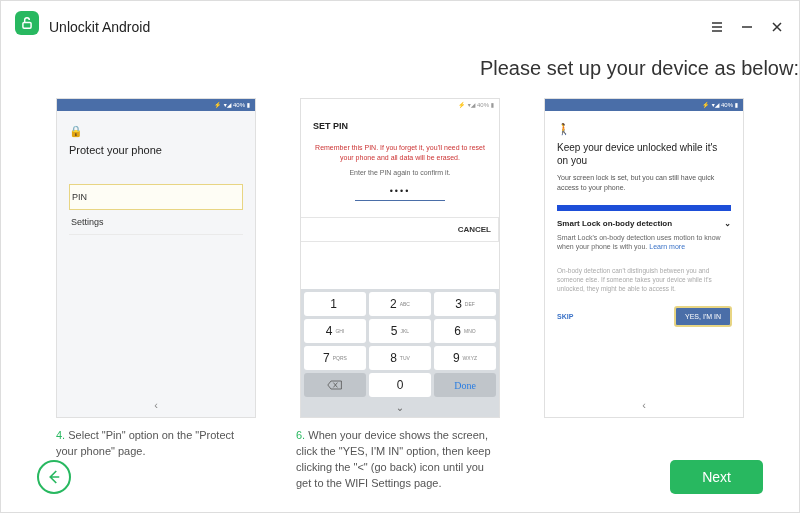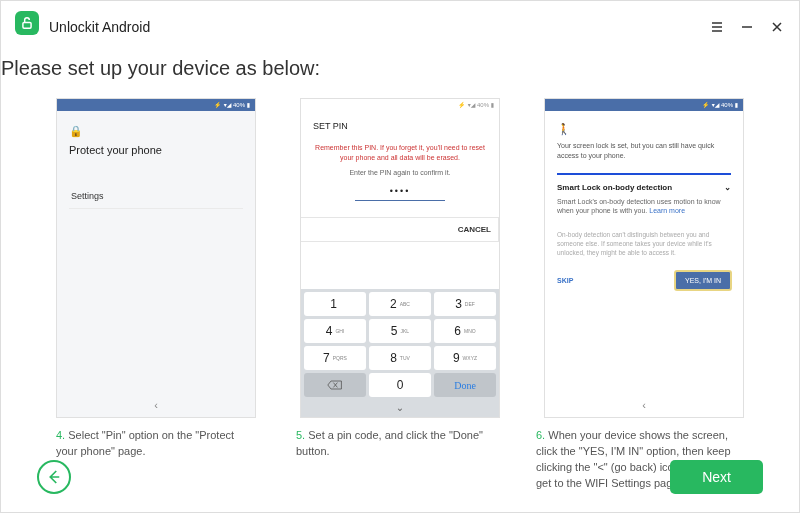--- a/index.html
+++ b/index.html
@@ -5,58 +5,58 @@
 * { margin: 0; padding: 0; box-sizing: border-box; }
 body { width: 800px; height: 513px; background: #fff; font-family: -apple-system, BlinkMacSystemFont, "Segoe UI", Arial, sans-serif; position: relative; border: 1px solid #ddd; }
 
 .titlebar { display: flex; align-items: flex-end; padding: 10px 14px; }
 .app-logo { width: 24px; height: 24px; background: #28b860; border-radius: 6px; display: flex; align-items: center; justify-content: center; margin-right: 10px; }
 .app-logo svg { width: 14px; height: 14px; }
 .app-title { font-size: 14px; color: #222; font-weight: 500; flex: 1; }
 .win-controls { display: flex; gap: 14px; align-items: center; }
 .win-btn { width: 16px; height: 16px; display: flex; align-items: center; justify-content: center; cursor: pointer; color: #333; }
 
-.page-title { text-align: left; font-size: 20px; color: #333; font-weight: 400; margin: 12px 0 18px; }
+.page-title { text-align: right; font-size: 20px; color: #333; font-weight: 400; margin: 12px 0 18px; }
 
 .mocks { display: flex; justify-content: space-between; padding: 0 55px; gap: 40px; }
 .phone { width: 200px; height: 320px; background: #f5f6f8; border: 1px solid #e0e0e0; position: relative; font-size: 8px; color: #444; overflow: hidden; }
 .statusbar { height: 12px; background: #4a6ea8; color: #fff; font-size: 6px; text-align: right; padding: 2px 5px; }
 .statusbar.white { background: #fff; color: #999; }
 
 
 .p1-body { padding: 14px 12px; }
 .p1-lockicon { color: #4a6ea8; font-size: 11px; margin-bottom: 6px; }
 .p1-title { font-size: 11px; color: #222; margin-bottom: 28px; }
 .p1-item { font-size: 9px; color: #333; padding: 7px 2px; border-bottom: 1px solid #eaeaea; }
 .p1-item.sel { border: 1px solid #e8d583; background: #fefdf5; }
 .p1-back { position: absolute; bottom: 6px; left: 0; right: 0; text-align: center; font-size: 11px; color: #888; }
 
 
-.p2-header { padding: 10px 12px 4px; font-size: 9px; font-weight: normal; color: #222; background: #fff; }
+.p2-header { padding: 10px 12px 4px; font-size: 9px; font-weight: bold; color: #222; background: #fff; }
 .p2-body { background: #fff; padding: 8px 14px; text-align: center; }
 .p2-warn { font-size: 7px; color: #c33; line-height: 1.4; margin-bottom: 6px; }
 .p2-sub { font-size: 7px; color: #666; margin-bottom: 10px; }
 .p2-dots { font-size: 9px; color: #222; letter-spacing: 2px; padding-bottom: 4px; border-bottom: 1px solid #4a6ea8; width: 90px; margin: 0 auto 8px; }
 .p2-btns { display: flex; border-top: 1px solid #e5e5e5; border-bottom: 1px solid #e5e5e5; }
 .p2-btn { flex: 1; text-align: right; font-size: 8px; padding: 7px; color: #333; font-weight: bold; }
 .p2-btn:first-child { border-right: 1px solid #e5e5e5; }
 .keypad { background: #d8dce0; display: grid; grid-template-columns: repeat(3,1fr); gap: 3px; padding: 3px; position: absolute; bottom: 0; left: 0; right: 0; }
 .key { background: #fff; border-radius: 3px; height: 24px; display: flex; align-items: center; justify-content: center; gap: 3px; }
 .key .num { font-size: 12px; color: #222; }
 .key .let { font-size: 5px; color: #888; }
 .key.dark { background: #c0c5ca; font-family: Liberation Serif, serif; }
 .key.done { color: #2a7de1; font-size: 10px; }
 .key.drop { font-size: 10px; color: #666; }
 
 
 .p3-body { padding: 12px 12px; background: #fff; height: 100%; position: relative; }
 .p3-icon { color: #4a6ea8; font-size: 11px; margin-bottom: 5px; }
 .p3-title { font-size: 10px; color: #222; line-height: 1.3; margin-bottom: 6px; }
 .p3-sub { font-size: 7px; color: #555; line-height: 1.4; margin-bottom: 12px; }
-.p3-sec { border-top: 2px solid #1d4ed8; padding-top: 8px; }
+.p3-sec { border-top: 6px solid #1d4ed8; padding-top: 8px; }
 .p3-sechead { display: flex; justify-content: space-between; font-size: 8px; font-weight: bold; color: #222; margin-bottom: 5px; }
 .p3-sectext { font-size: 7px; color: #666; line-height: 1.4; }
 .p3-link { color: #3a72c7; }
 .p3-note { font-size: 6.5px; color: #aaa; margin-top: 14px; line-height: 1.4; }
 .p3-actions { display: flex; justify-content: space-between; align-items: center; margin-top: 14px; }
 .p3-skip { font-size: 7px; color: #3a72c7; font-weight: bold; }
 .p3-yes { font-size: 7px; background: #4a6ea8; color: #fff; padding: 5px 9px; border-radius: 2px; border: 1px solid #e8d583; box-shadow: 0 0 0 1px #e8d583; }
 .p3-back { position: absolute; bottom: 6px; left: 0; right: 0; text-align: center; font-size: 11px; color: #888; }
 
 .captions { display: flex; padding: 10px 55px 0; gap: 40px; }
@@ -99,20 +99,21 @@
 
 <div class="page-title">Please set up your device as below:</div>
 
 <div class="mocks">
 
   <div class="phone">
     <div class="statusbar">⚡ ▾◢ 40% ▮</div>
     <div class="p1-body">
       <div class="p1-lockicon">🔒</div>
       <div class="p1-title">Protect your phone</div>
+      <div class="p1-item sel">PIN</div>
       <div class="p1-item">Settings</div>
     </div>
     <div class="p1-back">‹</div>
   </div>
 
   <div class="phone" style="background:#fff">
     <div class="statusbar white">⚡ ▾◢ 40% ▮</div>
     <div class="p2-header">SET PIN</div>
     <div class="p2-body">
       <div class="p2-warn">Remember this PIN. If you forget it, you'll need to reset your phone and all data will be erased.</div>
@@ -170,20 +171,21 @@
         </div>
       <div class="key dark done">Done</div>
       <div class="key dark drop" style="grid-column:1/4;height:14px;background:#d8dce0">⌄</div>
     </div>
   </div>
 
   <div class="phone" style="background:#fff">
     <div class="statusbar">⚡ ▾◢ 40% ▮</div>
     <div class="p3-body">
       <div class="p3-icon">🚶</div>
+      <div class="p3-title">Keep your device unlocked while it's on you</div>
       <div class="p3-sub">Your screen lock is set, but you can still have quick access to your phone.</div>
       <div class="p3-sec">
         <div class="p3-sechead">
             <span>Smart Lock on-body detection</span>
             <span>⌄</span>
           </div>
         <div class="p3-sectext"><span>Smart Lock's on-body detection uses motion to know when your phone is with you. </span><span class="p3-link">Learn more</span></div>
       </div>
       <div class="p3-note">On-body detection can't distinguish between you and someone else. If someone takes your device while it's unlocked, they might be able to access it.</div>
       <div class="p3-actions">
@@ -191,21 +193,20 @@
         <span class="p3-yes">YES, I'M IN</span>
       </div>
     </div>
     <div class="p3-back">‹</div>
   </div>
 
 </div>
 
 <div class="captions">
   <div class="caption"><span class="cap-num">4.</span><span> Select "Pin" option on the "Protect your phone" page.</span></div>
-  <div class="caption"><span class="cap-num">5.</span><span> Set a pin code, and click the "Done" button.</span></div>
   <div class="caption"><span class="cap-num">6.</span><span> When your device shows the screen, click the "YES, I'M IN" option, then keep clicking the "&lt;" (go back) icon until you get to the WIFI Settings page.</span></div>
 </div>
 
 <div class="footer">
   <div class="back-circle">
     <svg width="18" height="18" viewBox="0 0 24 24" fill="none" stroke="#28b860" stroke-width="2.2">
         <path d="M15 4l-8 8 8 8M7 12h12"></path>
       </svg>
   </div>
   <div class="next-btn">Next</div>

